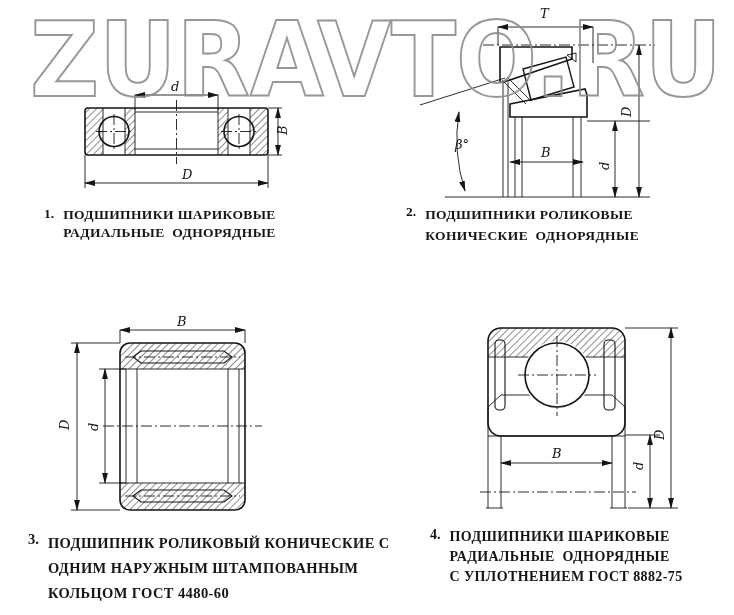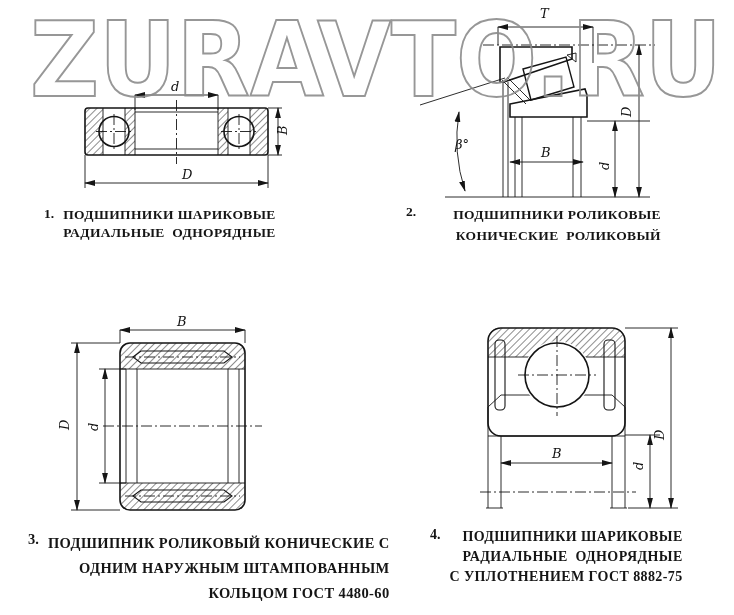--- a/index.html
+++ b/index.html
@@ -3,25 +3,25 @@
 <meta charset="utf-8">
 <style>
   html,body{margin:0;padding:0;background:#fff;}
   #page{position:relative;width:734px;height:615px;background:#fff;overflow:hidden;
         font-family:"Liberation Serif",serif;color:#111;}
   svg{position:absolute;overflow:visible;}
   .fig{position:absolute;}
   .caption{position:absolute;display:flex;font-weight:bold;color:#151515;}
   .caption .num{flex:0 0 auto;margin-right:9px;}
   .caption .lines{display:flex;flex-direction:column;}
-  .caption .lines span{white-space:pre;letter-spacing:0.4px;text-align:right;}
+  .caption .lines span{white-space:pre;letter-spacing:0.4px;}
   .c1{left:44px;top:206px;font-size:13.5px;}
   .c1 .lines span{line-height:17.5px;}
   .c2{left:406px;top:204px;font-size:13.5px;}
-  .c2 .lines span{line-height:21px;margin-left:28px;}
+  .c2 .lines span{line-height:21px;}
   .c3{left:28px;top:531px;font-size:14.5px;}
   .c3 .lines span{line-height:25px;}
   .c4{left:430px;top:527px;font-size:14px;}
   .c4 .lines span{line-height:20px;}
   .dimtxt{font-family:"DejaVu Serif",serif;font-style:italic;font-size:13px;fill:#111;}
   #wm{pointer-events:none;}
   .ln{stroke:#151515;fill:none;}
   .thick{stroke-width:1.6;}
   .thin{stroke-width:0.9;}
   .dd{stroke-width:0.9;stroke-dasharray:11 3 2 3;}
@@ -212,21 +212,21 @@
     <span class="lines">
       <span>ПОДШИПНИКИ ШАРИКОВЫЕ</span>
       <span>РАДИАЛЬНЫЕ  ОДНОРЯДНЫЕ</span>
     </span>
   </div>
 
   <div class="caption c2">
     <span class="num">2.</span>
     <span class="lines">
       <span>ПОДШИПНИКИ РОЛИКОВЫЕ</span>
-      <span>КОНИЧЕСКИЕ  РОЛИКОВЫЙ</span>
+      <span>КОНИЧЕСКИЕ  ОДНОРЯДНЫЕ</span>
     </span>
   </div>
 
   <div class="caption c3">
     <span class="num">3.</span>
     <span class="lines">
       <span>ПОДШИПНИК РОЛИКОВЫЙ КОНИЧЕСКИЕ С</span>
       <span>ОДНИМ НАРУЖНЫМ ШТАМПОВАННЫМ</span>
       <span>КОЛЬЦОМ ГОСТ 4480-60</span>
     </span>

